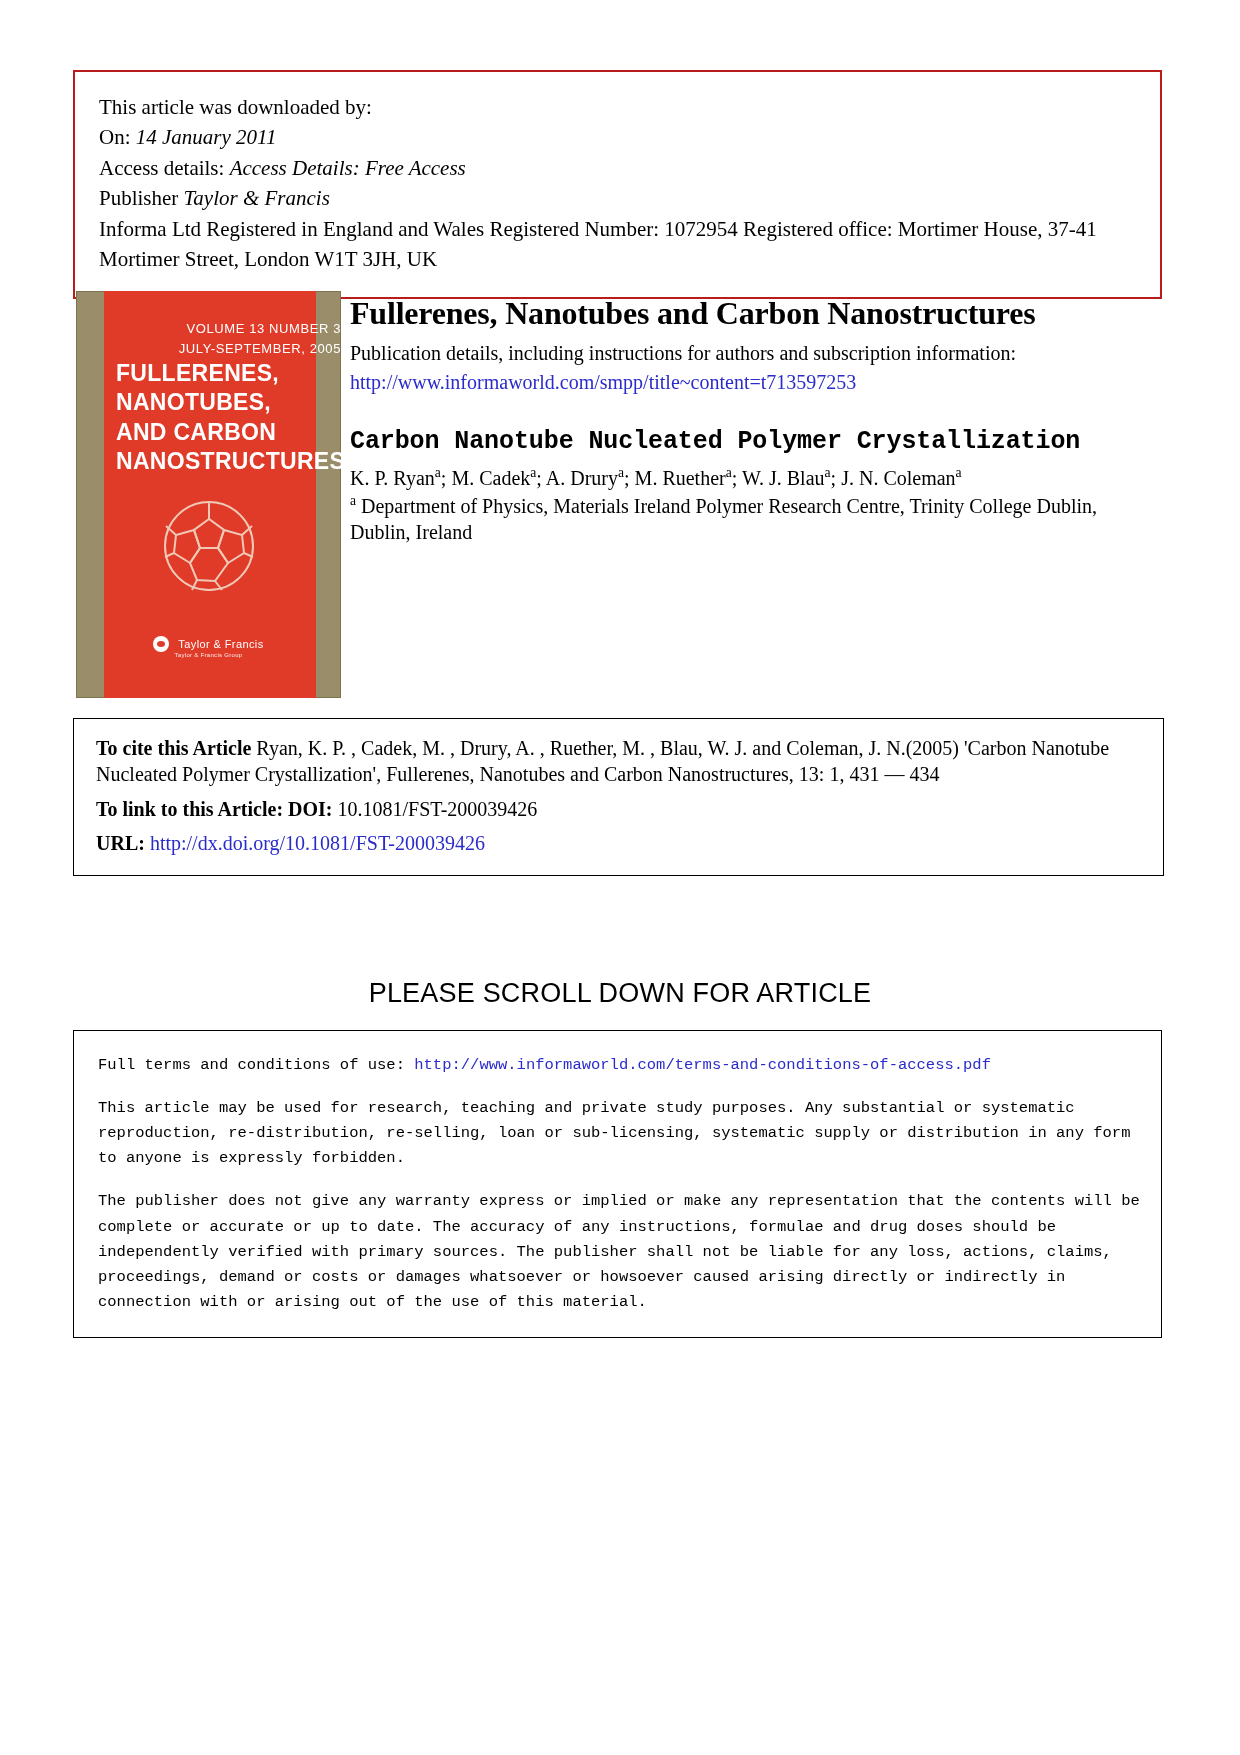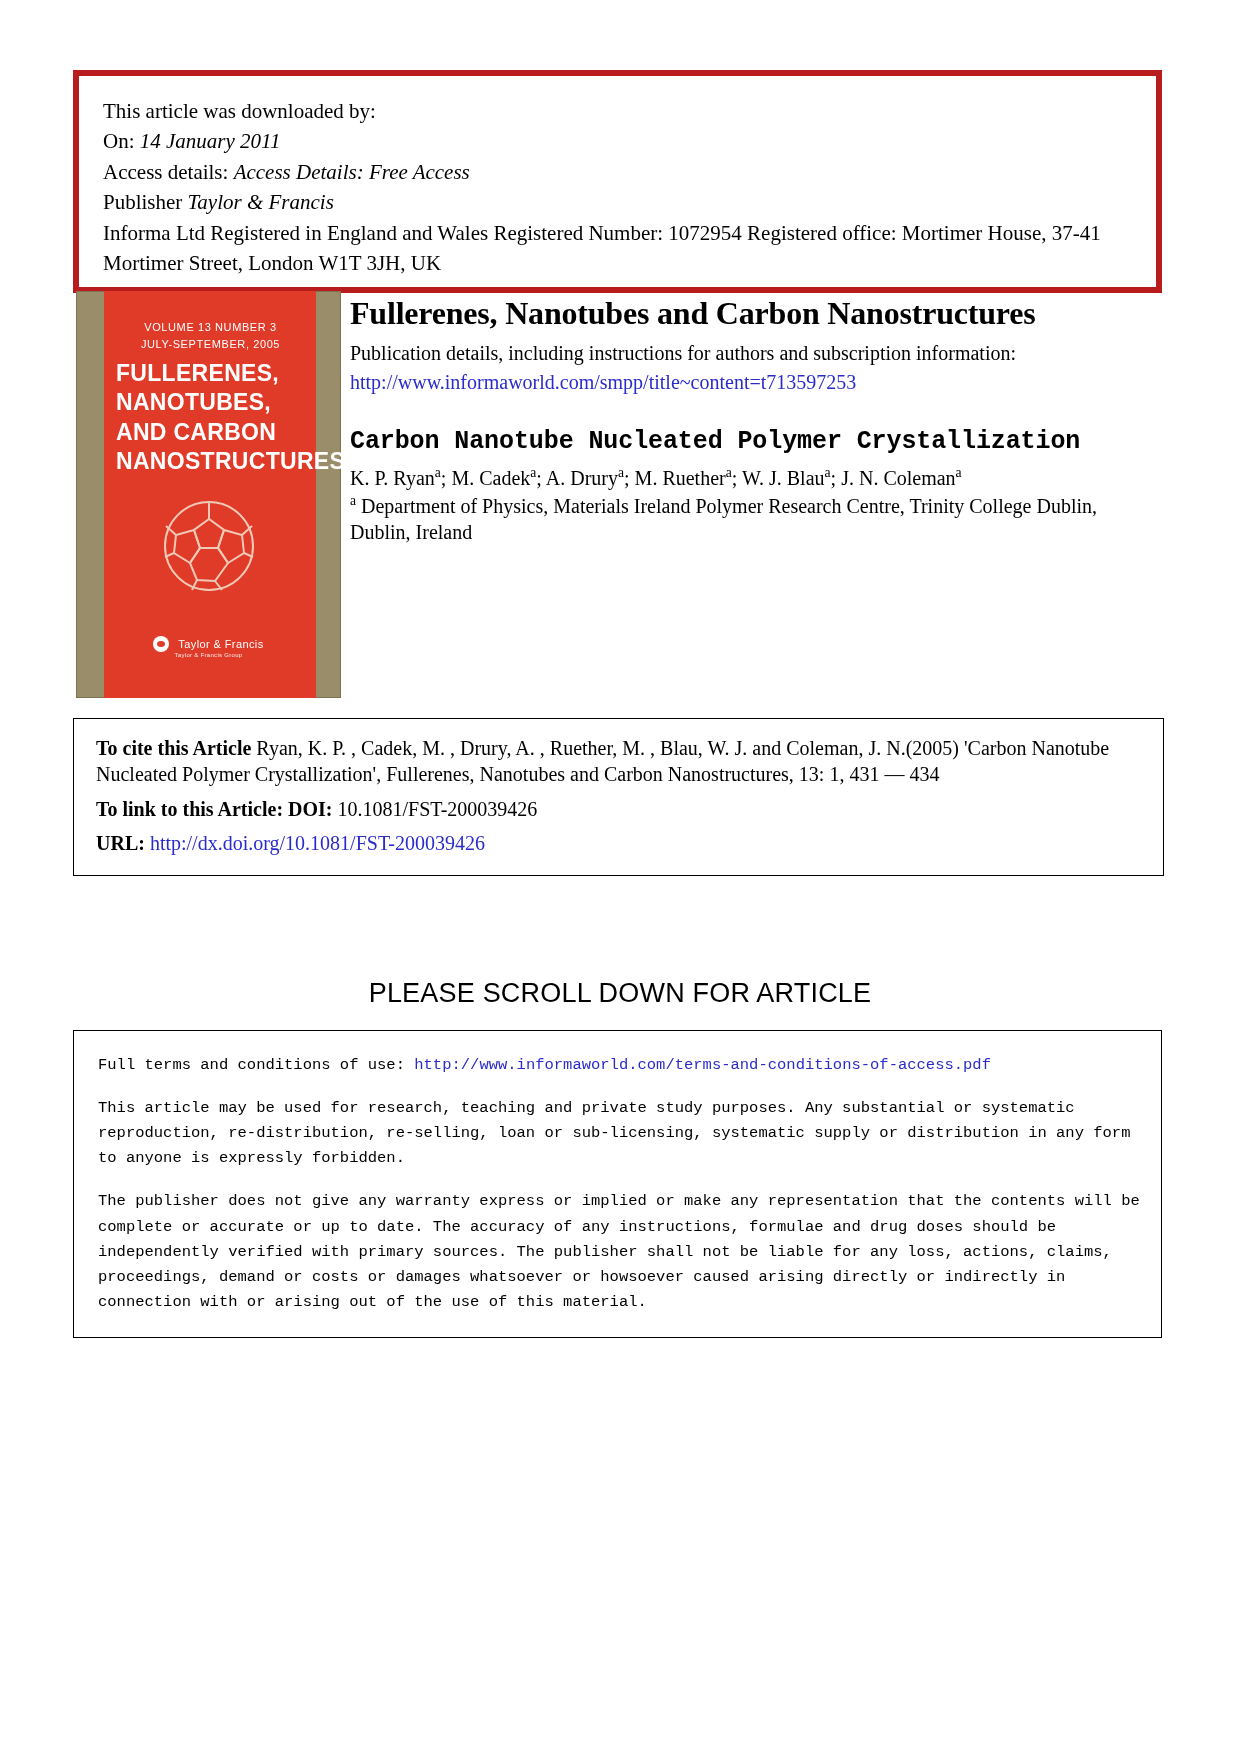--- a/index.html
+++ b/index.html
@@ -21,22 +21,22 @@
     box-sizing: border-box;
   }
 
   
   .download-box {
     position: absolute;
     left: 73px;
     top: 70px;
     width: 1089px;
     box-sizing: border-box;
-    border: 6px solid #b91c1c;
-    padding: 20px 24px 8px 24px;
+    border: 2px solid #b91c1c;
+    padding: 20px 24px 22px 24px;
     font-size: 21px;
     line-height: 1.45;
   }
   .download-box div { white-space: normal; }
   .italic { font-style: italic; }
 
   
   .cover-wrap {
     position: absolute;
     left: 76px;
@@ -57,24 +57,24 @@
     left: 28px;
     top: 0;
     width: 212px;
     height: 407px;
     background: #e03a28;
   }
   .cover .voltext {
     position: absolute;
     left: 4px; right: 0;
     top: 28px;
-    text-align: center;
+    text-align: right;
     color: #ffffff;
     font-family: "Liberation Sans", sans-serif;
-    font-size: 11px;
+    font-size: 13px;
     letter-spacing: 0.6px;
     line-height: 1.5;
   }
   .cover .covertitle {
     position: absolute;
     left: 40px;
     top: 68px;
     right: 18px;
     color: #ffffff;
     font-family: "Liberation Sans", sans-serif;

